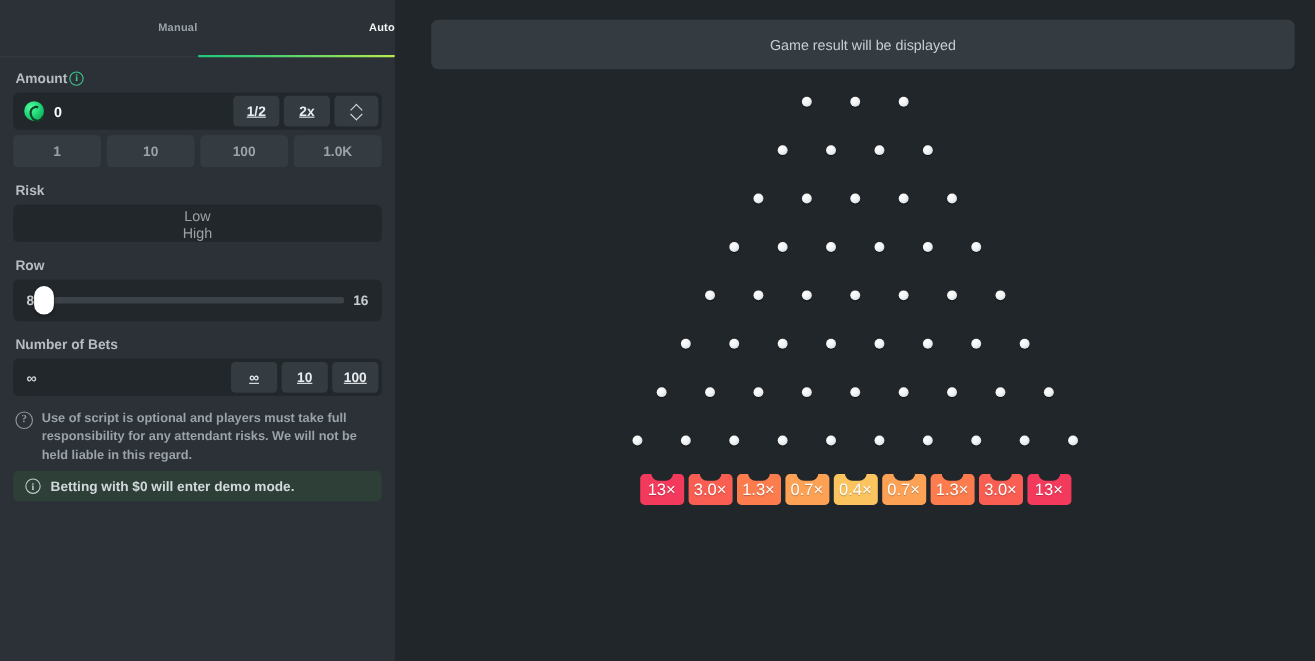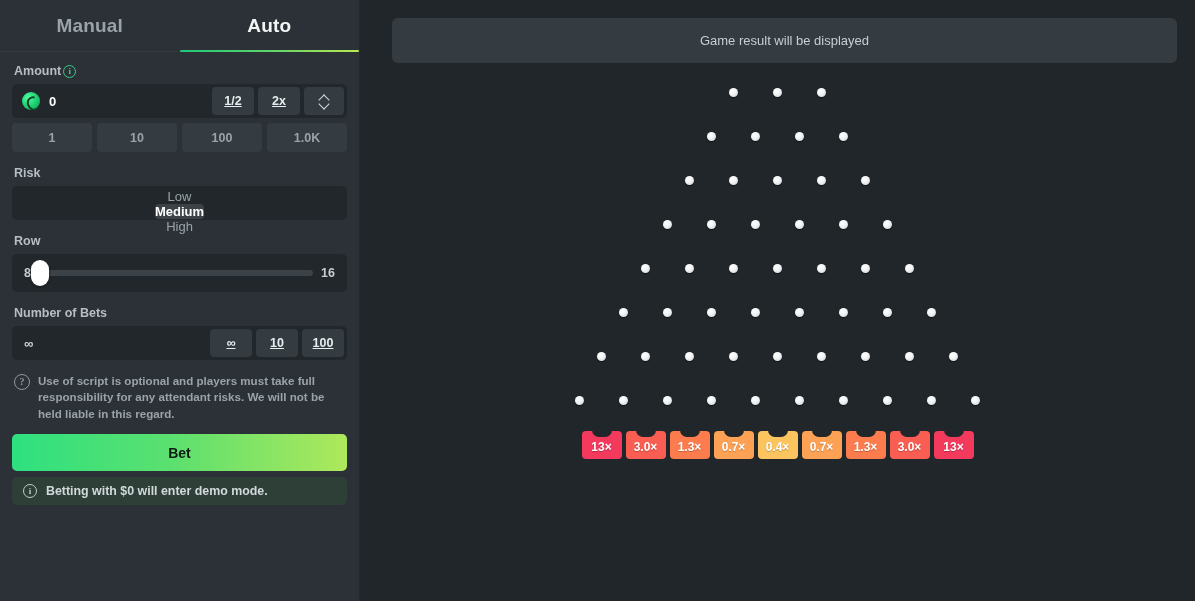--- a/index.html
+++ b/index.html
@@ -20,22 +20,22 @@
     position: relative;
   }
   .tabs {
     display: flex; height: 52px; width: 100%;
     border-bottom: 1px solid #343a3f;
     position: relative;
     flex: 0 0 52px;
   }
   .tab {
     flex: 1 1 50%;
-    display: flex; align-items: center; justify-content: center;
-    font-size: 19px; font-weight: bold;
+    display: flex; align-items: center; justify-content: flex-end;
+    font-size: 10px; font-weight: bold;
     color: #9aa3a8;
     cursor: pointer;
     position: relative;
     letter-spacing: .2px;
   }
   .tab.active { color: #f2f5f6; }
   .tab.active::after {
     content: ""; position: absolute; left: 0; right: 0; bottom: -1px; height: 2px;
     background: linear-gradient(90deg, #1fc77a 0%, #57d36c 45%, #b9e94f 100%);
     border-radius: 2px;
@@ -221,21 +221,21 @@
   }
   .mult-row {
     display: flex; justify-content: center; gap: 4px;
     margin-top: 9px;
   }
   .mult {
     width: 40px; height: 28px;
     border-radius: 4px;
     display: flex; align-items: flex-end; justify-content: center;
     padding-bottom: 5px;
-    font-size: 12px; font-weight: bold; color: #fff;
+    font-size: 15px; font-weight: normal; color: #fff;
     position: relative;
     text-shadow: 0 1px 1px rgba(0,0,0,.25);
     cursor: default;
   }
   .mult::before {
     content: "";
     position: absolute; top: -1px; left: 50%; transform: translateX(-50%);
     width: 20px; height: 7px;
     background: #20262a;
     border-radius: 0 0 10px 10px;
@@ -280,21 +280,20 @@
       <div class="quick-row">
         <button class="quick-btn">1</button>
         <button class="quick-btn">10</button>
         <button class="quick-btn">100</button>
         <button class="quick-btn">1.0K</button>
       </div>
 
       <div class="field-label" style="margin-top:14px">Risk</div>
       <div class="seg-group">
         <button class="seg">Low</button>
-        <button class="seg active">Medium</button>
         <button class="seg">High</button>
       </div>
 
       <div class="field-label" style="margin-top:14px">Row</div>
       <div class="slider-box">
         <span class="slider-edge">8</span>
         <div class="slider-track">
           <div class="slider-thumb" style="left: calc(0% - 8px);"></div>
         </div>
         <span class="slider-edge">16</span>
@@ -306,21 +305,20 @@
         <button class="amt-btn">∞</button>
         <button class="amt-btn">10</button>
         <button class="amt-btn">100</button>
       </div>
 
       <div class="disclaimer">
         <span class="q-circle">?</span>
         <span class="disclaimer-text">Use of script is optional and players must take full responsibility for any attendant risks. We will not be held liable in this regard.</span>
       </div>
 
-      <button class="bet-btn">Bet</button>
 
       <div class="demo-note">
         <span class="i-circle">i</span>
         <span class="demo-text">Betting with $0 will enter demo mode.</span>
       </div>
 
     </div>
   </div>
 
   <div class="main">

